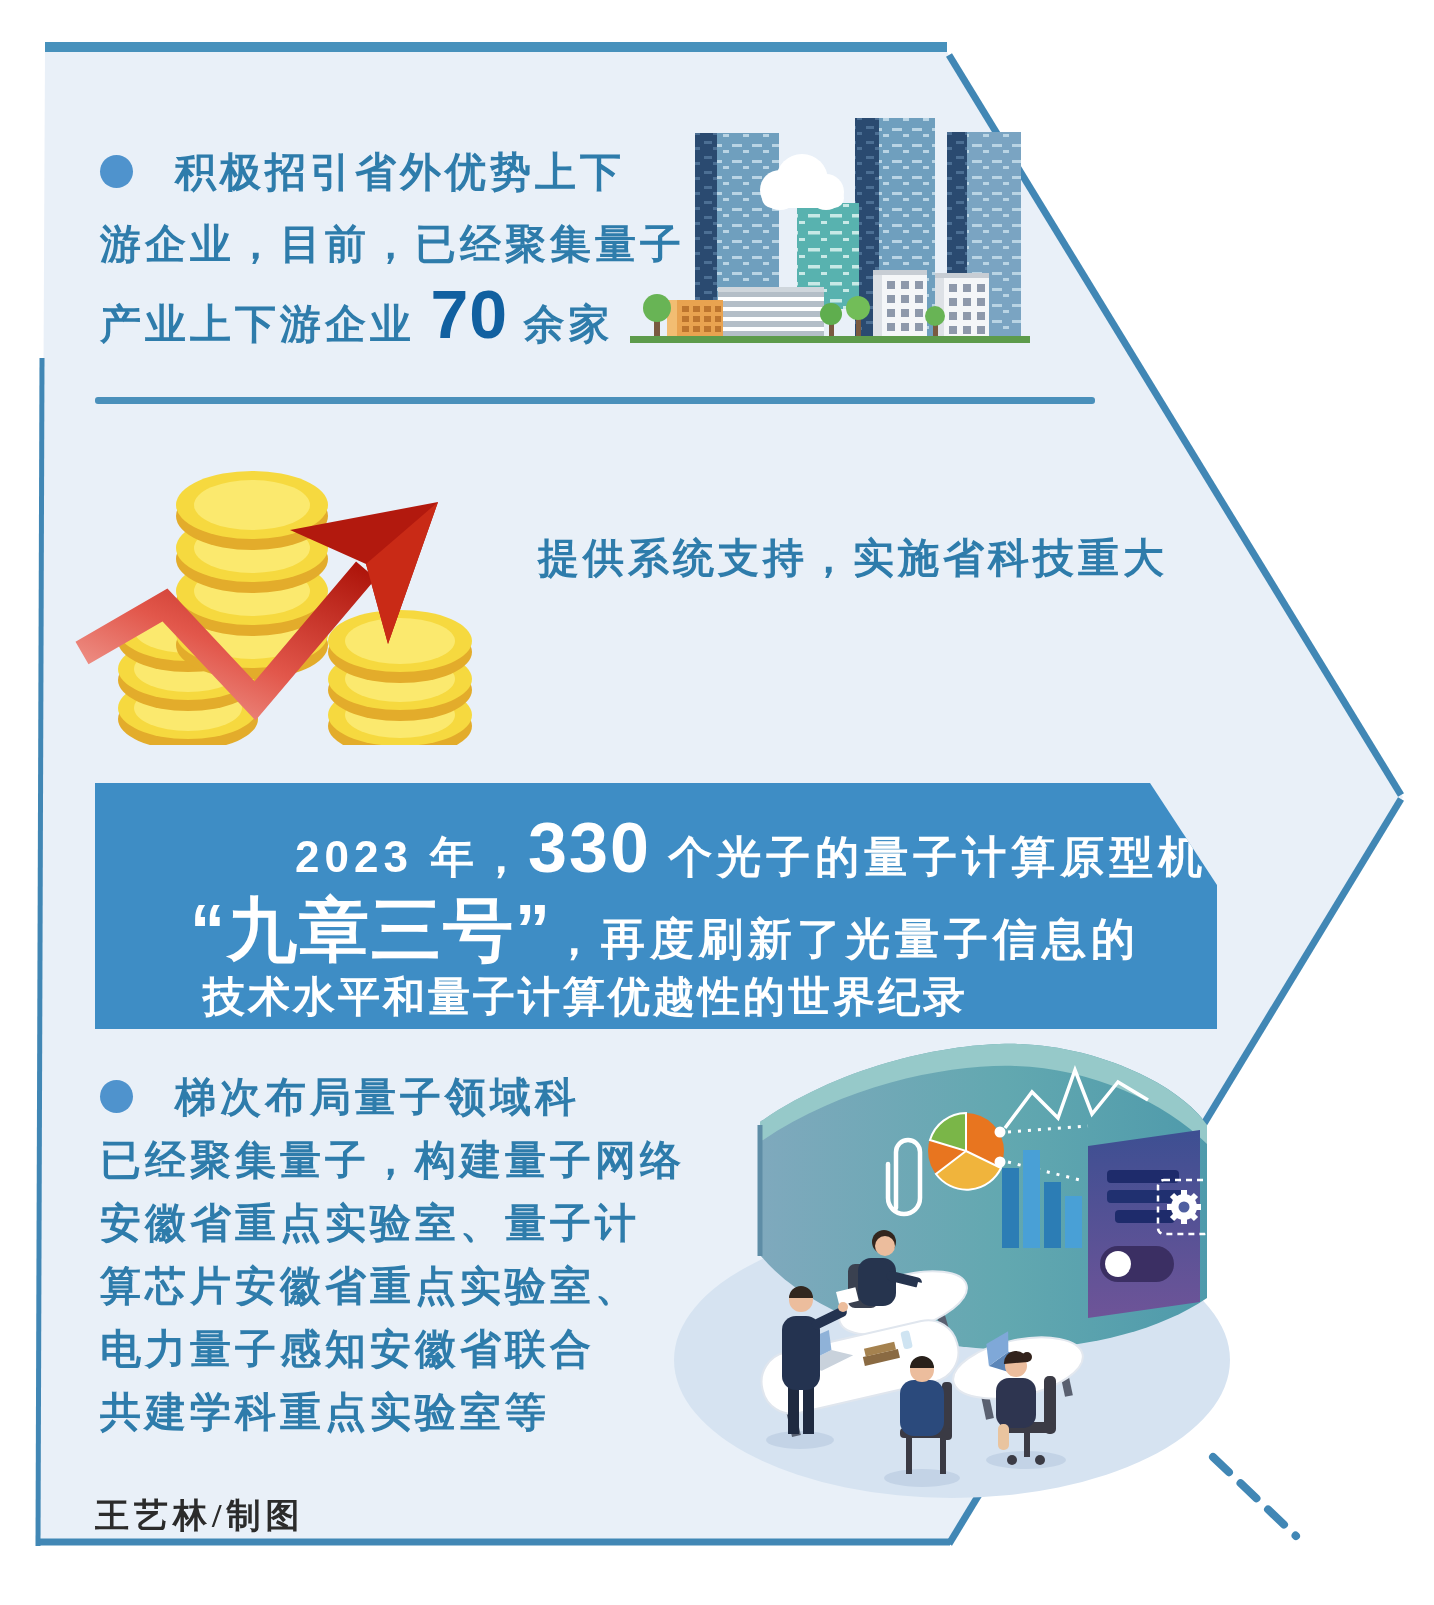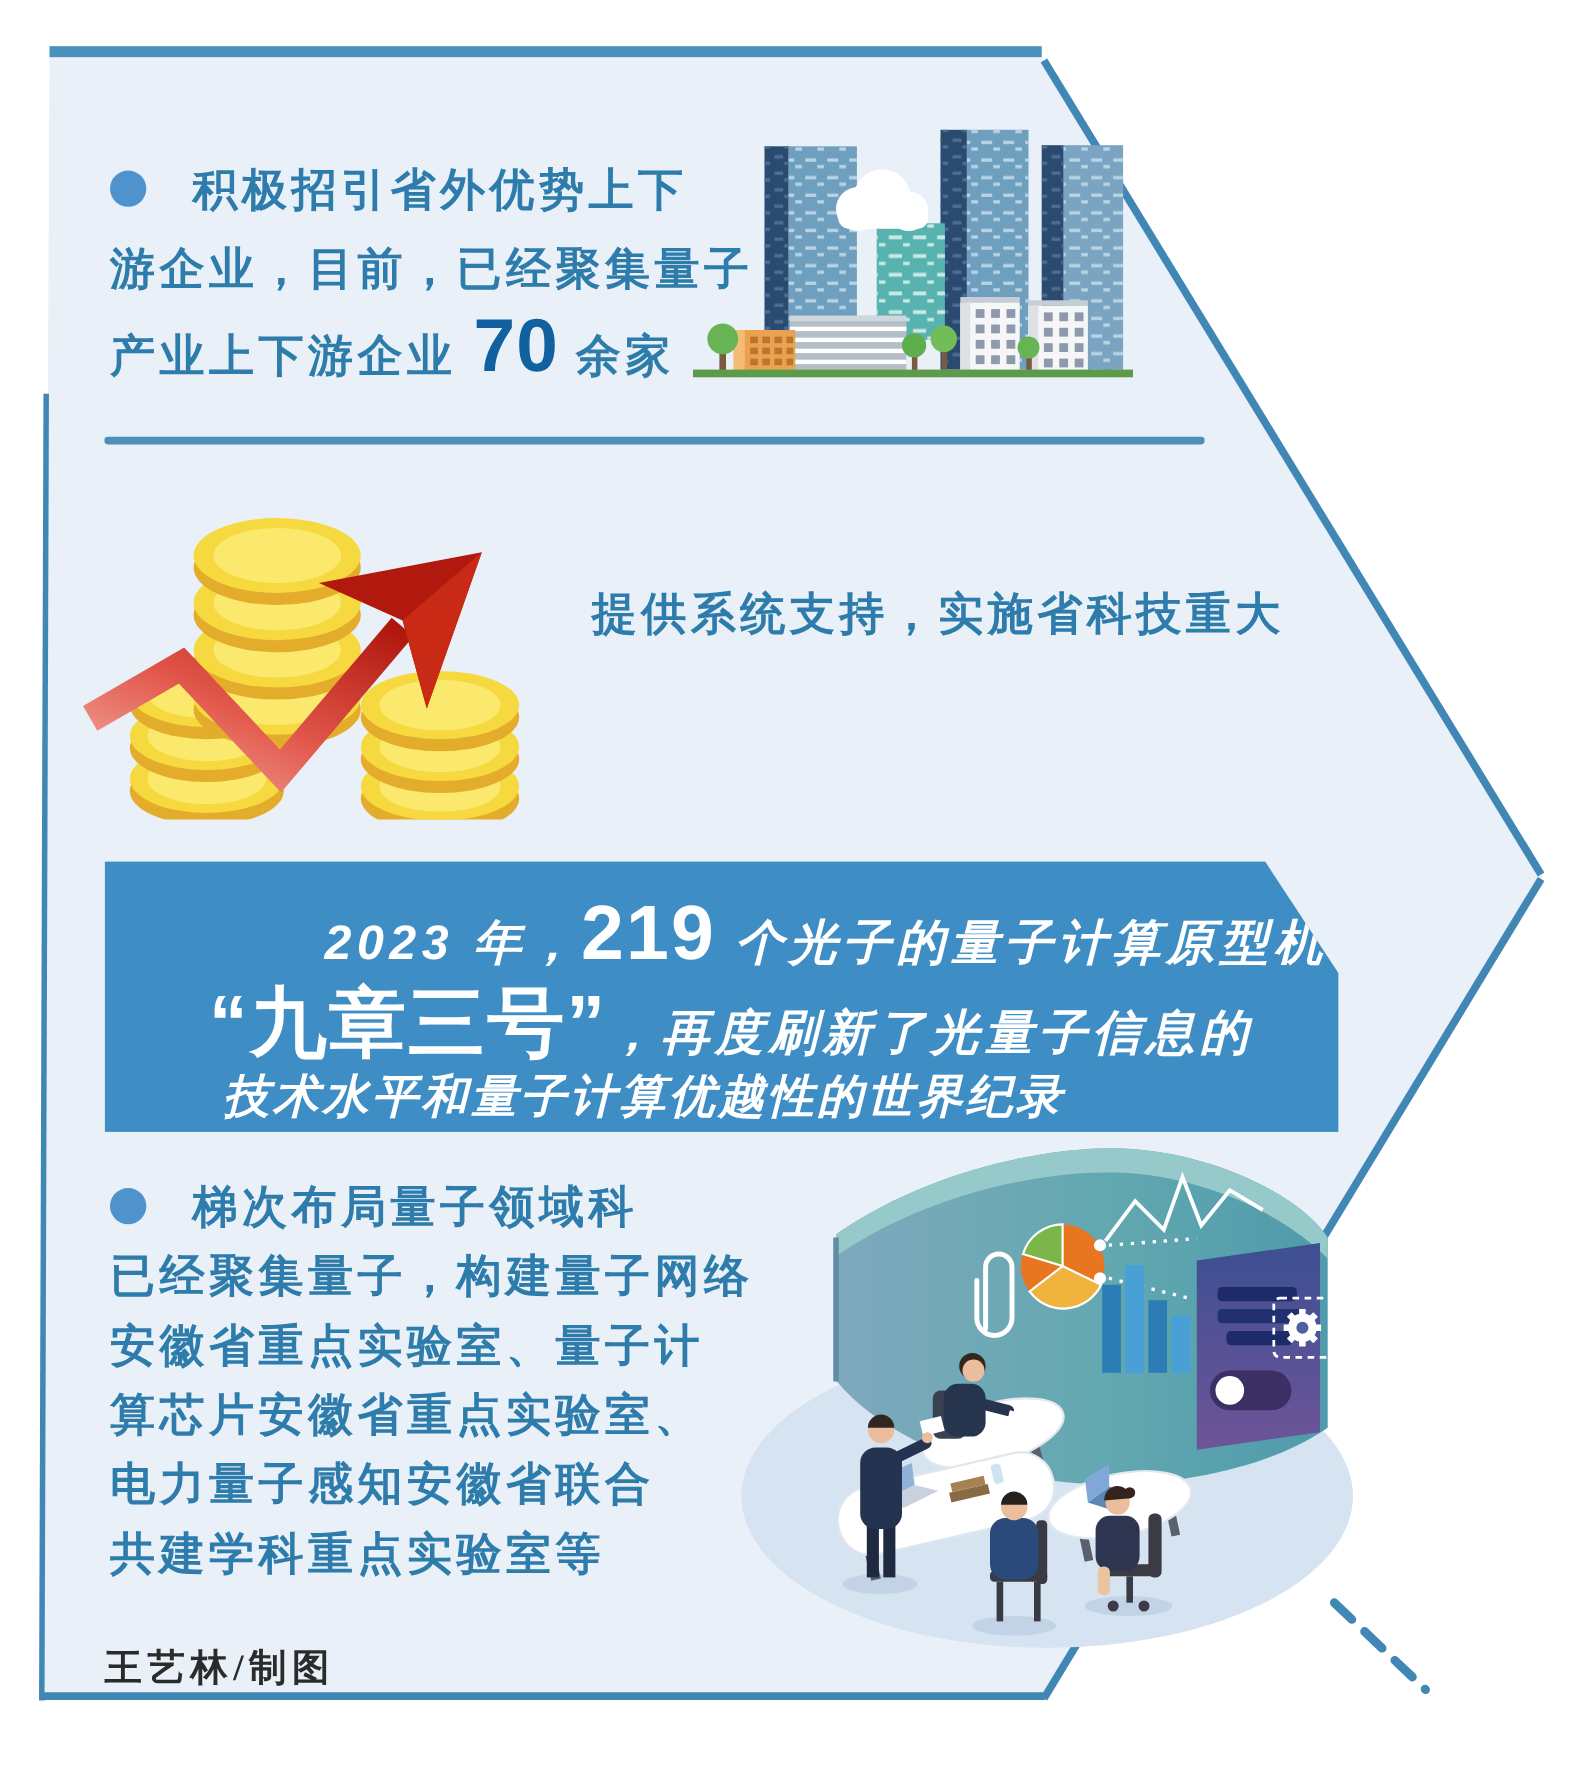--- a/index.html
+++ b/index.html
@@ -7,21 +7,21 @@
          font-family:"Liberation Sans", sans-serif;}
   svg{display:block}
   .abs{position:absolute;}
   .line{position:absolute;white-space:nowrap;line-height:1.12;}
   .cn{color:#2e7cab;font-weight:700;font-size:41px;letter-spacing:4px;}
   .bignum{color:#1160a0;font-weight:800;font-size:68px;letter-spacing:1px;text-align:center;}
   .bullet{display:inline-block;width:33px;height:33px;border-radius:50%;
           background:#4f93cd;margin-right:42px;vertical-align:-2px;}
   #banner{position:absolute;left:95px;top:783px;width:1122px;height:246px;background:#3e8dc5;
           clip-path:polygon(0 0,1055px 0,1122px 102px,1122px 246px,0 246px);}
-  .bn{color:#ffffff;font-weight:600;font-size:44px;letter-spacing:5px;font-style:italic;}
+  .bn{color:#ffffff;font-weight:600;font-size:44px;letter-spacing:5px;}
   .bn-big{color:#ffffff;font-weight:800;font-size:70px;letter-spacing:2px;}
   #credit{position:absolute;left:95px;top:1458px;font-family:"Liberation Serif", serif;
           font-size:34px;letter-spacing:5px;color:#2b2b2b;font-weight:600;margin-top:35px;}
 </style>
 </head>
 <body>
 
 <div id="stage">
 
   <svg class="abs" style="left:0;top:0" width="1434" height="1605" viewBox="0 0 1434 1605">
@@ -230,21 +230,21 @@
   <div class="line" style="left:100px;top:276px">
     <span class="cn">产业上下游企业 </span><span class="bignum">70</span><span class="cn"> 余家</span>
   </div>
 
   <div class="line" style="left:538px;top:536px">
     <span class="cn">提供系统支持，实施省科技重大</span>
   </div>
 
   <div id="banner">
     <div class="line" style="left:200px;top:26px">
-      <span class="bn">2023 年，</span><span class="bn-big">219</span><span class="bn"> 个光子的量子计算原型机</span>
+      <span class="bn">2023 年，</span><span class="bn-big">330</span><span class="bn"> 个光子的量子计算原型机</span>
     </div>
     <div class="line" style="left:95px;top:108px">
       <span class="bn-big">“九章三号”</span><span class="bn">，再度刷新了光量子信息的</span>
     </div>
     <div class="line" style="left:108px;top:190px">
       <span class="bn" style="font-size:42px;letter-spacing:3px">技术水平和量子计算优越性的世界纪录</span>
     </div>
   </div>
 
   <div class="line" style="left:100px;top:1075px">

